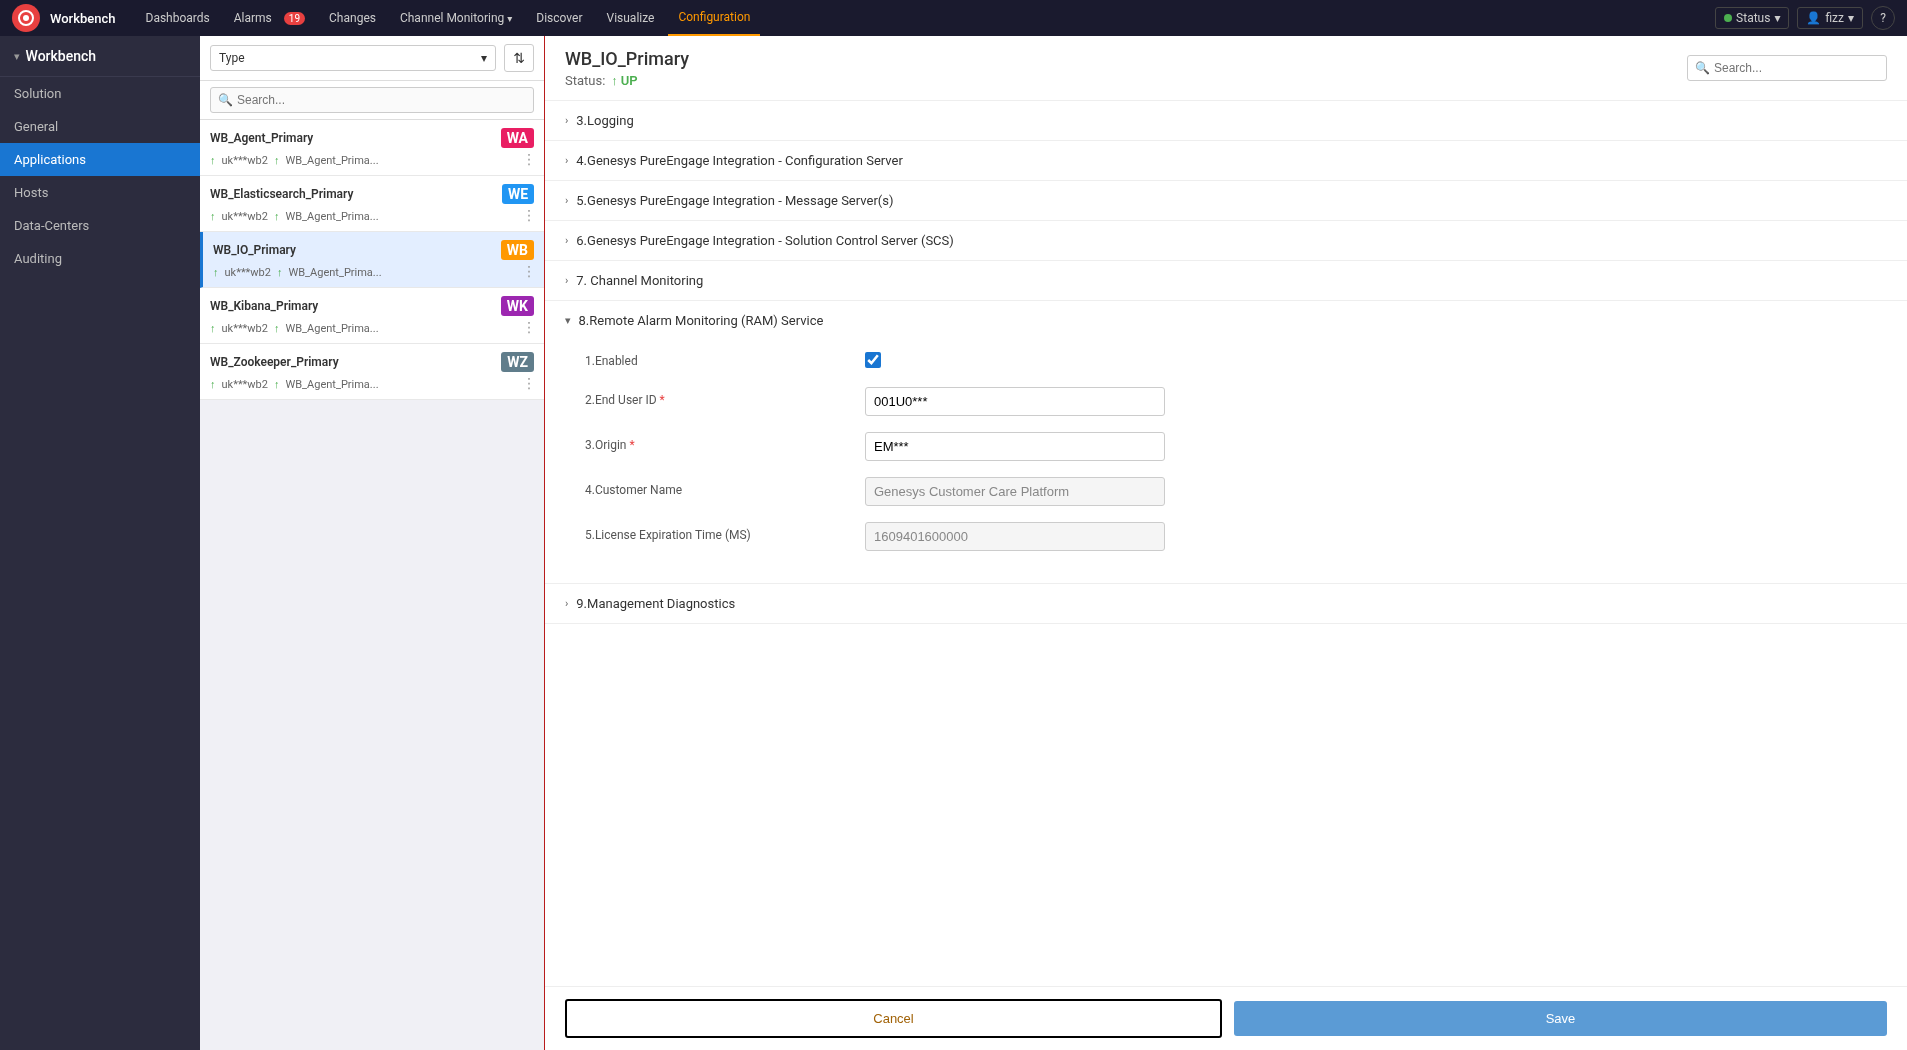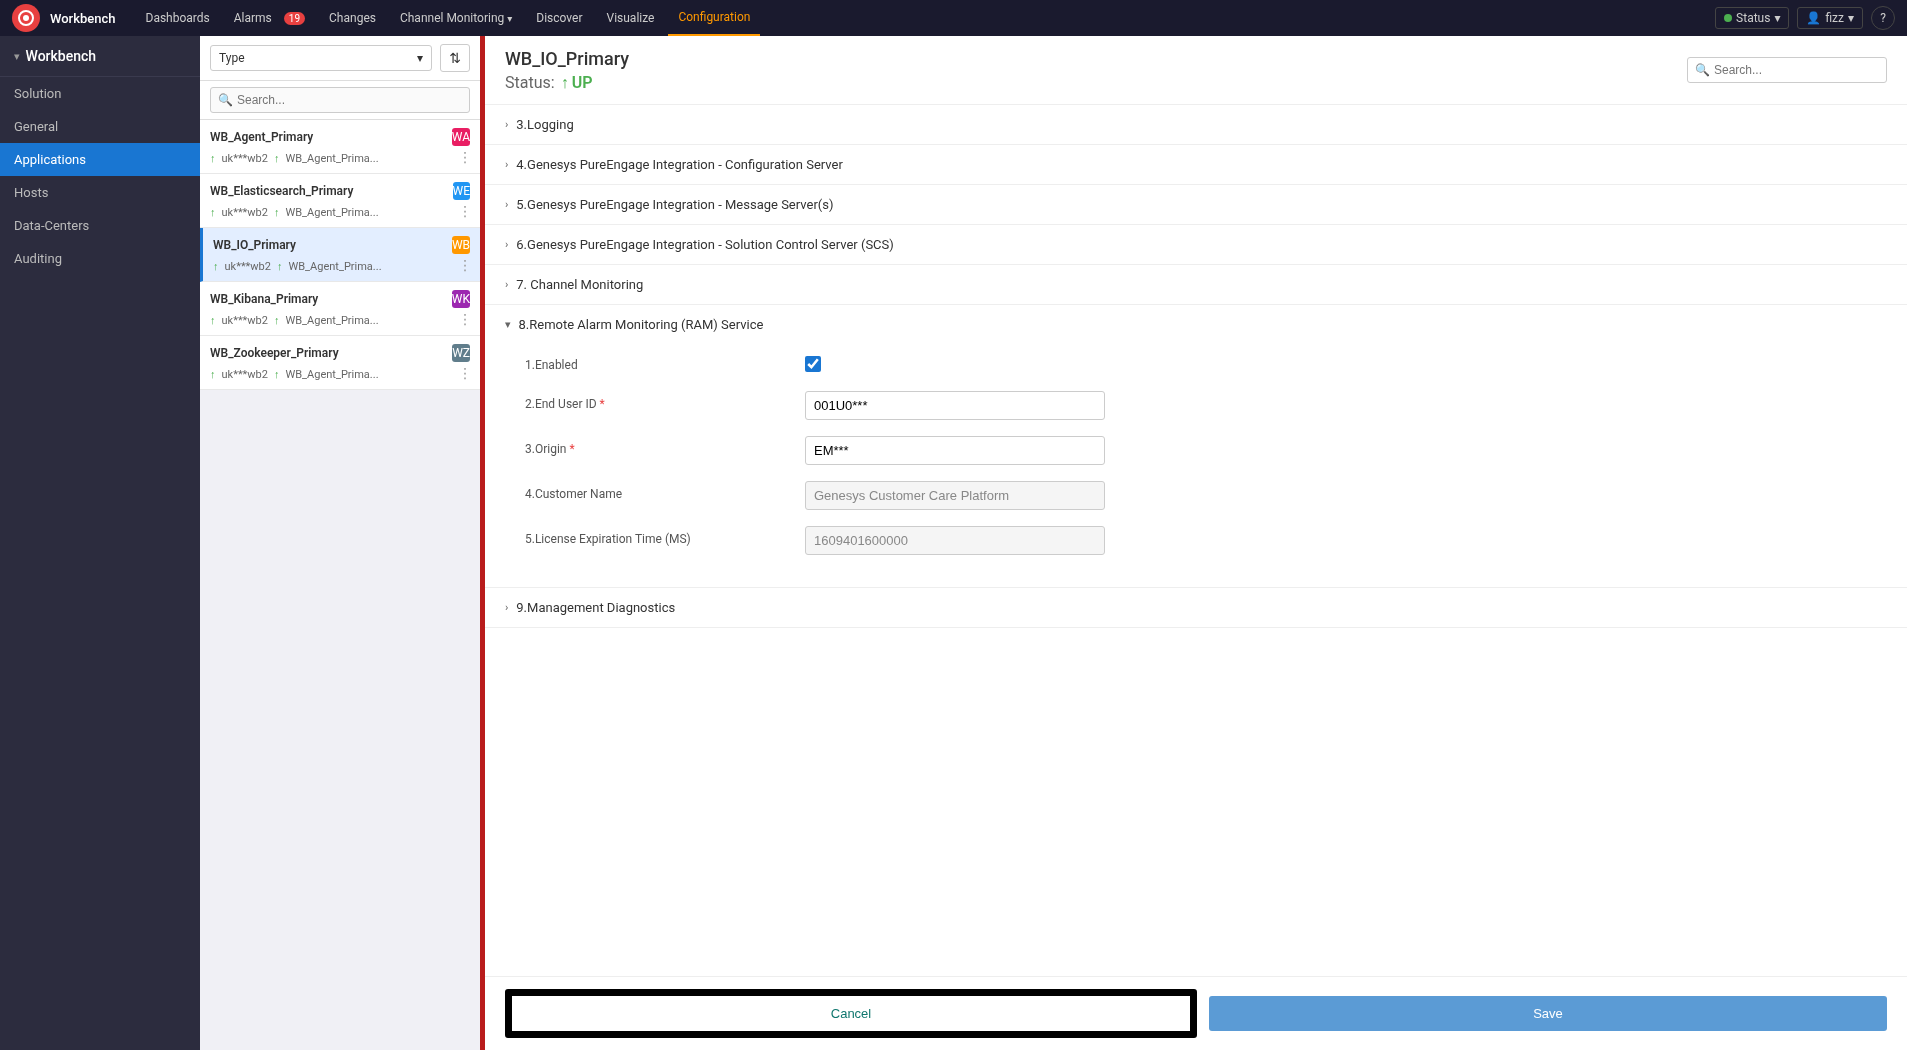--- a/index.html
+++ b/index.html
@@ -124,23 +124,23 @@
       font-size: 13px;
       color: #bbb;
     }
     .sidebar-item.active {
       background: #1976d2;
       color: white;
     }
 
     
     .middle-panel {
-      width: 285px;
+      width: 345px;
       background: #f0f0f5;
-      border-right: 5px solid #b91c1c;
+      border-right: 1px solid #b91c1c;
       flex-shrink: 0;
       display: flex;
       flex-direction: column;
     }
     .middle-toolbar {
       display: flex;
       align-items: center;
       padding: 8px 10px;
       gap: 8px;
       background: white;
@@ -194,24 +194,24 @@
       cursor: pointer;
       position: relative;
     }
     .app-item.active { background: #e3eeff; border-left: 3px solid #1976d2; }
     .app-item-header {
       display: flex; align-items: center; justify-content: space-between;
       margin-bottom: 6px;
     }
     .app-name { font-size: 12px; font-weight: 600; color: #333; }
     .app-badge {
-      padding: 2px 0;
-      border-radius: 3px;
-      font-size: 12px;
-      font-weight: 400;
+      padding: 2px 6px;
+      border-radius: 3px;
+      font-size: 14px;
+      font-weight: 700;
       color: white;
     }
     .app-item-footer {
       display: flex; align-items: center; gap: 6px;
       font-size: 11px; color: #666;
     }
     .app-item-footer .up-arrow { color: #4caf50; font-size: 11px; }
     .app-more {
       position: absolute; right: 8px; bottom: 8px;
       color: #999; cursor: pointer; font-size: 14px;
@@ -224,21 +224,21 @@
       display: flex;
       flex-direction: column;
       overflow: hidden;
     }
     .main-header {
       padding: 12px 20px;
       border-bottom: 1px solid #eee;
       display: flex; align-items: center; justify-content: space-between;
     }
     .main-title { font-size: 18px; font-weight: 500; color: #333; }
-    .main-status { display: flex; align-items: center; gap: 6px; font-size: 16px; color: #666; margin-top: 4px; }
+    .main-status { display: flex; align-items: center; gap: 6px; font-size: 13px; color: #666; margin-top: 4px; }
     .status-up { color: #4caf50; display: flex; align-items: center; gap: 3px; font-weight: 600; }
     .main-search input {
       padding: 5px 8px 5px 26px;
       border: 1px solid #ccc;
       border-radius: 3px;
       font-size: 12px;
       width: 200px;
     }
     .main-content { flex: 1; overflow-y: auto; padding: 0; position: relative; }
     .section {
@@ -288,26 +288,26 @@
     }
     .main-footer {
       border-top: 1px solid #eee;
       padding: 12px 20px;
       display: flex; align-items: center; gap: 12px;
       background: white;
     }
     .btn-cancel {
       flex: 1;
       padding: 10px;
-      border: 7px solid #000000;
+      border: 2px solid #000000;
       background: white;
       border-radius: 3px;
       font-size: 13px;
       cursor: pointer;
-      color: #0f766e;
+      color: #a16207;
     }
     .btn-save {
       flex: 1;
       padding: 10px;
       border: none;
       background: #5b9bd5;
       color: white;
       border-radius: 3px;
       font-size: 13px;
       cursor: pointer;

